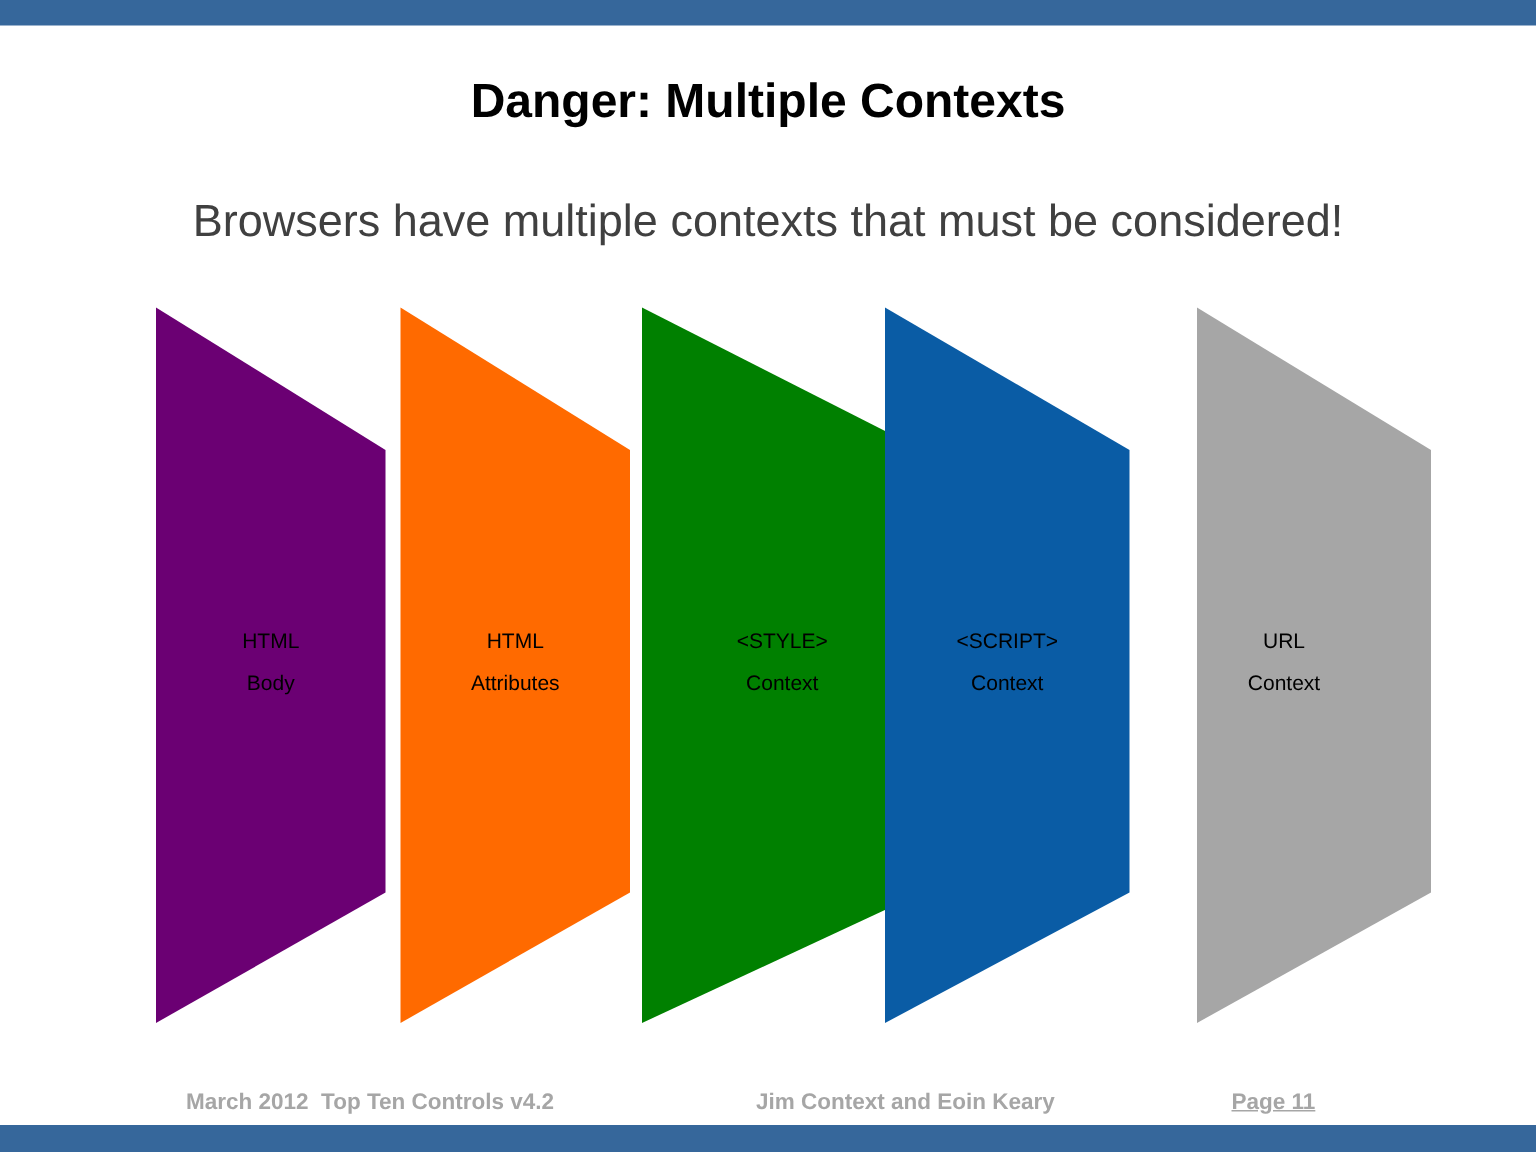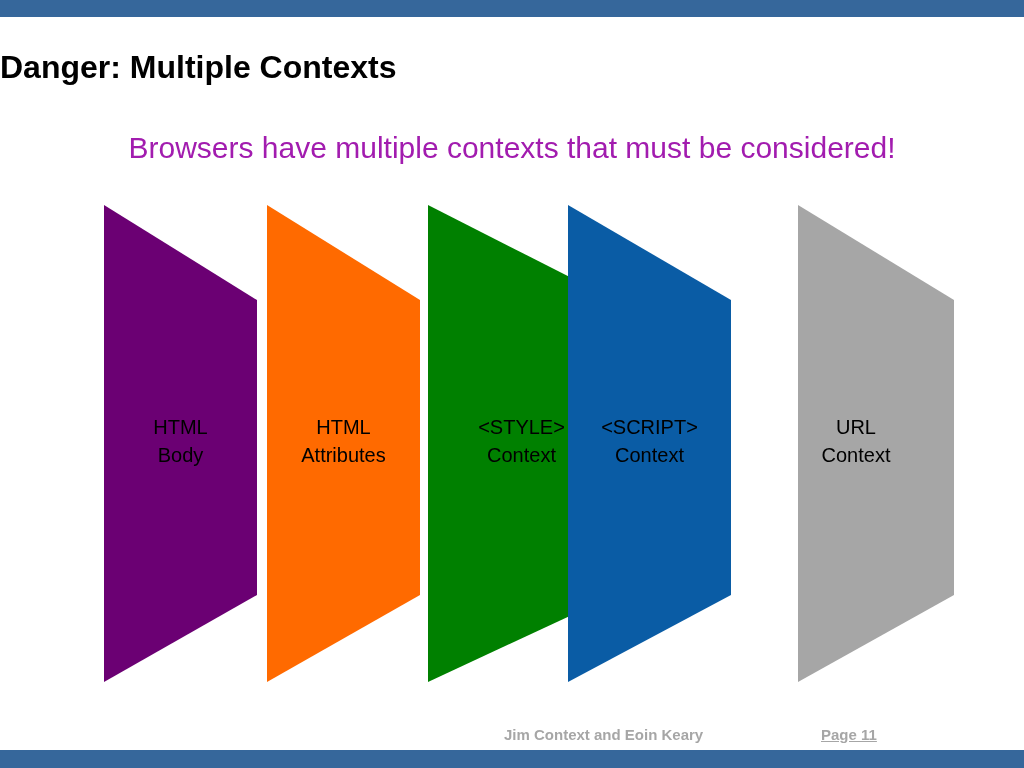--- a/index.html
+++ b/index.html
@@ -42,36 +42,36 @@
     height: 18px;
     background: #36679B;
   }
 
   
   .slide-title {
     position: absolute;
     left: 0;
     top: 48px;
     width: 1024px;
-    text-align: left;
+    text-align: center;
     font-size: 32px;
     font-weight: bold;
     color: #000000;
     letter-spacing: 0px;
     line-height: 38px;
   }
   .slide-subtitle {
     position: absolute;
     left: 0;
     top: 129px;
     width: 1024px;
     text-align: center;
     font-size: 30px;
     font-weight: normal;
-    color: #a21caf;
+    color: #404040;
     line-height: 38px;
   }
 
   
   .diagram {
     position: absolute;
     left: 0;
     top: 195px;
     width: 1024px;
     height: 500px;
@@ -86,21 +86,21 @@
     width: 100%;
     height: 100%;
     overflow: visible;
   }
   .chev-label {
     position: absolute;
     left: 0;
     width: 100%;
     top: 218px;
     text-align: center;
-    font-size: 20px;
+    font-size: 14px;
     line-height: 28px;
     color: #000000;
     font-family: "Liberation Sans", sans-serif;
     pointer-events: none;
     white-space: pre-line;
   }
 
   
   .footer {
     position: absolute;
@@ -160,36 +160,37 @@
         <div class="chev-label">HTML
 Attributes</div>
       </div>
       <div class="chev" style="left: 428px; width: 187px;">
         <svg viewBox="0 0 157 500" preserveAspectRatio="none">
           <polygon points="0,10 157,105 157,400 0,487" fill="#008000"></polygon>
         </svg>
         <div class="chev-label">&lt;STYLE&gt;
 Context</div>
       </div>
-      <div class="chev" style="left: 568px; width: 163px;">
+      <div class="chev" style="left: 590px; width: 163px;">
         <svg viewBox="0 0 163 500" preserveAspectRatio="none">
           <polygon points="0,10 163,105 163,400 0,487" fill="#0A5CA5"></polygon>
         </svg>
         <div class="chev-label">&lt;SCRIPT&gt;
 Context</div>
       </div>
       <div class="chev" style="left: 758px; width: 156px; padding-left: 40px;">
         <svg viewBox="0 0 156 500" preserveAspectRatio="none">
           <polygon points="0,10 156,105 156,400 0,487" fill="#A6A6A6"></polygon>
         </svg>
         <div class="chev-label">URL
 Context</div>
       </div>
     </div>
 
   <div class="footer">
+    <span class="footer-date">March 2012  Top Ten Controls v4.2</span>
     <span class="footer-authors">Jim Context and Eoin Keary</span>
     <span class="footer-page">Page 11</span>
   </div>
 
   <div class="bar-bottom"></div>
 
 </div>
 
 </body></html>

